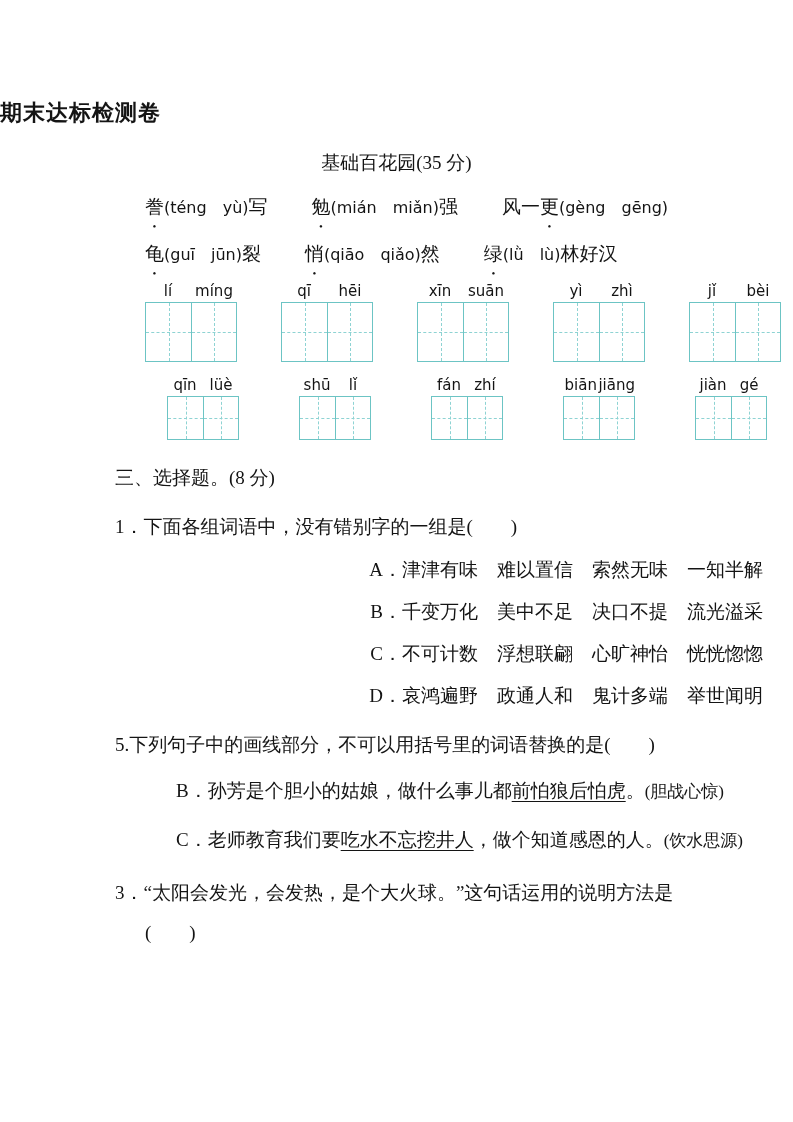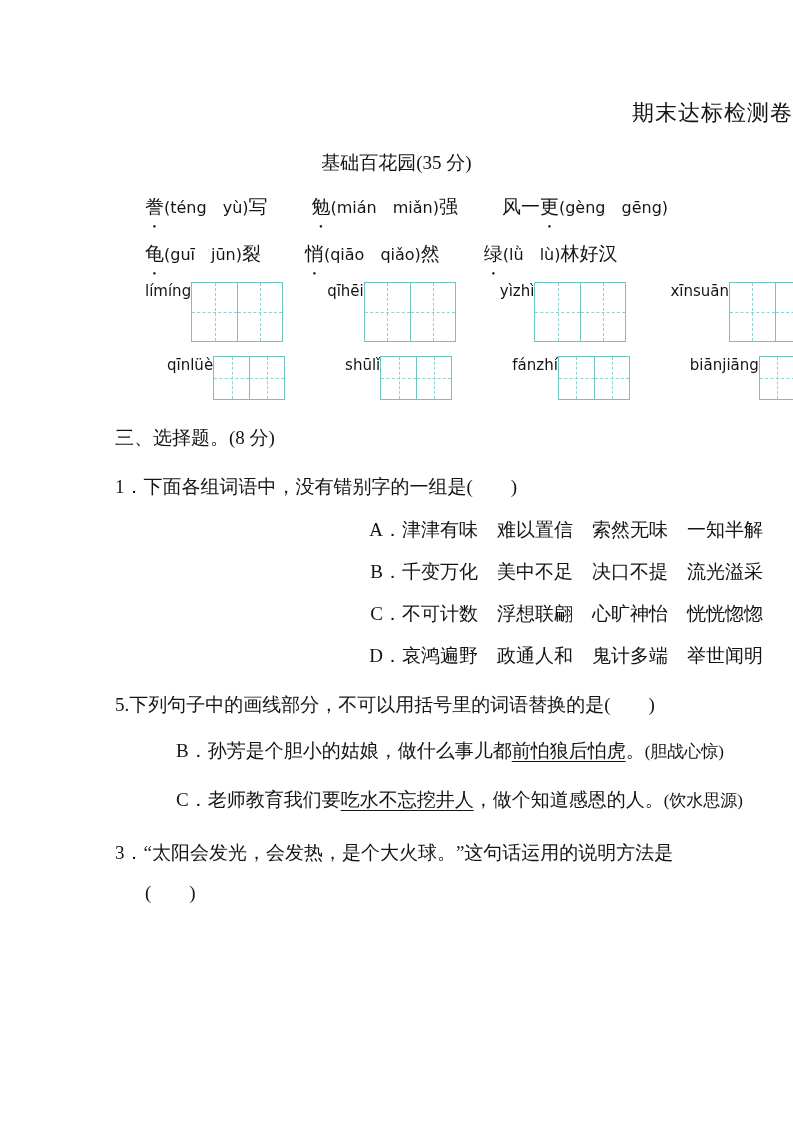--- a/index.html
+++ b/index.html
@@ -14,23 +14,23 @@
     width:793px;
     height:1122px;
     background:#ffffff;
     color:var(--ink);
     font-family:"Liberation Serif", serif;
     font-size:19px;
     overflow:hidden;
   }
   .title{
     margin:98px 0 0 0;
-    text-align:right;
+    text-align:left;
     font-size:22px;
-    font-weight:normal;
+    font-weight:bold;
     letter-spacing:1px;
   }
   .subtitle{
     margin-top:22px;
     text-align:center;
     font-size:19px;
   }
   .sec-heading{
     margin:26px 55px 0 115px;
     line-height:24px;
@@ -55,21 +55,21 @@
     color:var(--ink);
   }
   .paren,.py{font-family:"DejaVu Sans", sans-serif;font-size:16px;}
   .paren{letter-spacing:0;}
   .py-row{
     display:flex;
     margin-left:145px;
   }
   .py-row.r1{margin-top:12px;gap:44px;}
   .py-row.r2{margin-top:14px;gap:60px;padding-left:22px;}
-  .py-word{display:flex;flex-direction:row;}
+  .py-word{display:flex;flex-direction:column;}
   .py-label{display:flex;height:20px;}
   .py{flex:1;text-align:center;font-size:15px;line-height:18px;}
   .grid{display:flex;border:1px solid var(--grid);}
   .cell{position:relative;}
   .r1 .cell{width:45px;height:58px;}
   .r2 .cell{width:35px;height:42px;}
   .cell + .cell{border-left:1px solid var(--grid);}
   .cell::before{
     content:"";position:absolute;top:0;bottom:0;left:50%;
     border-left:1px dashed var(--grid-dash);
@@ -139,32 +139,32 @@
           <span class="py">qī</span>
           <span class="py">hēi</span>
         </div>
       <div class="grid">
           <div class="cell"></div>
           <div class="cell"></div>
         </div>
     </div>
     <div class="py-word">
       <div class="py-label">
+          <span class="py">xīn</span>
+          <span class="py">suān</span>
+        </div>
+      <div class="grid">
+          <div class="cell"></div>
+          <div class="cell"></div>
+        </div>
+    </div>
+    <div class="py-word">
+      <div class="py-label">
           <span class="py">yì</span>
           <span class="py">zhì</span>
-        </div>
-      <div class="grid">
-          <div class="cell"></div>
-          <div class="cell"></div>
-        </div>
-    </div>
-    <div class="py-word">
-      <div class="py-label">
-          <span class="py">xīn</span>
-          <span class="py">suān</span>
         </div>
       <div class="grid">
           <div class="cell"></div>
           <div class="cell"></div>
         </div>
     </div>
     <div class="py-word">
       <div class="py-label">
           <span class="py">jǐ</span>
           <span class="py">bèi</span>

